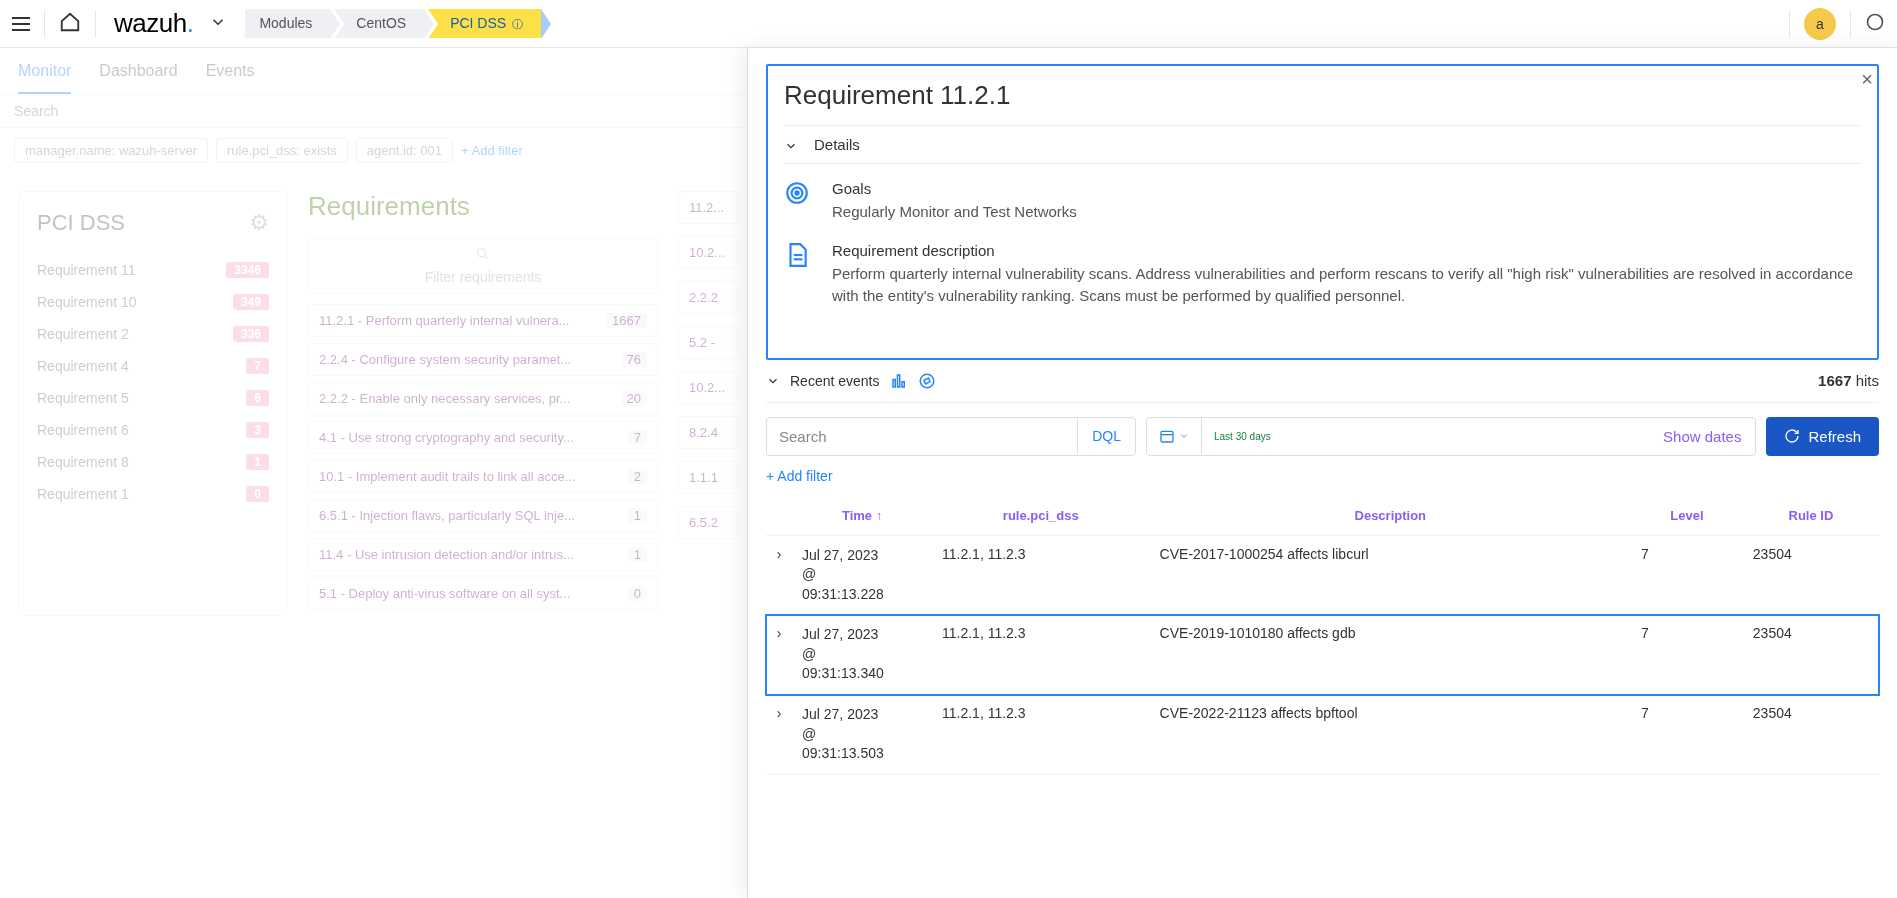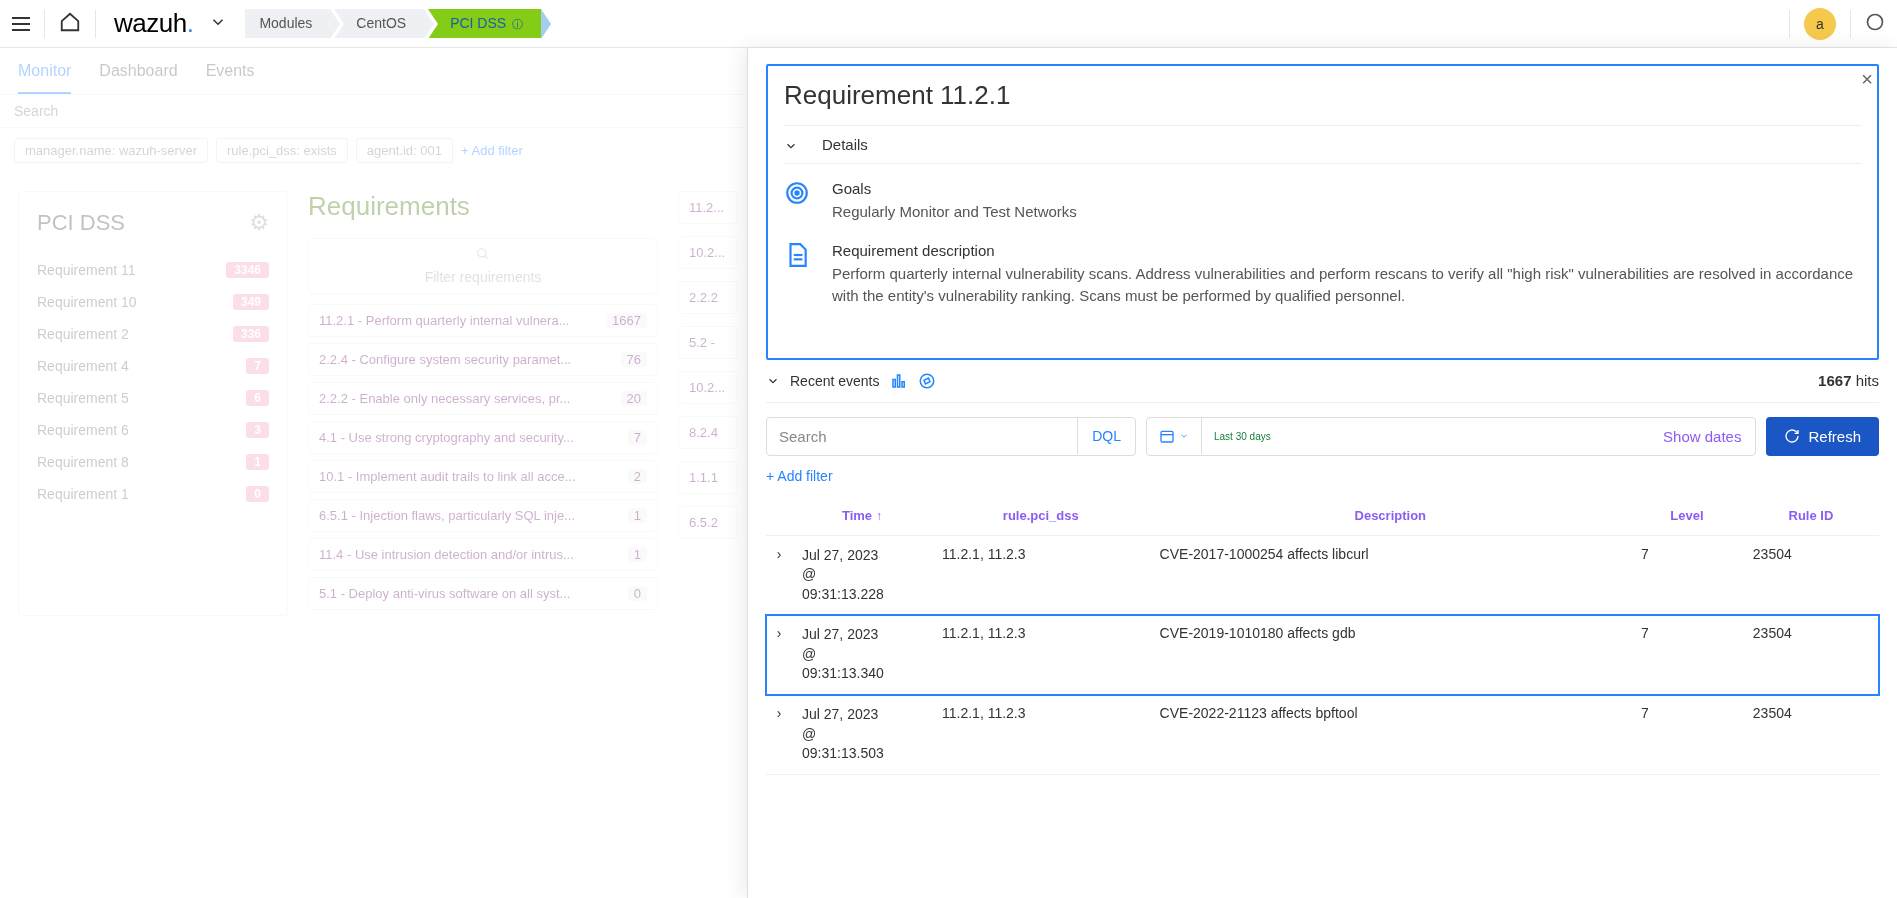--- a/index.html
+++ b/index.html
@@ -11,21 +11,21 @@
 .hamburger span { height: 2px; background: #333; }
 .vsep { width: 1px; height: 28px; background: #e6e6e6; margin: 0 4px;}
 .home-icon svg { width: 22px; height: 22px; }
 .logo { font-size: 26px; font-weight: 500; letter-spacing: -0.5px; color: #000; margin-left: 4px;}
 .logo .dot { color: #3b82f6; }
 .chevron-down { margin-left: 6px; }
 .chevron-down svg { width: 18px; height: 18px; }
 
 .breadcrumbs { display: flex; margin-left: 8px; }
 .crumb { position: relative; padding: 6px 18px 6px 22px; background: #eef0f3; color: #555; font-size: 14px; margin-right: 4px; }
-.crumb.active { background: #84cc16; color: #1a5da8; }
+.crumb.active { background: #fde047; color: #1a5da8; }
 .crumb::before { content: ""; position: absolute; left: 0; top:0; border-top: 15px solid transparent; border-bottom: 15px solid transparent; border-left: 10px solid #fff; }
 .crumb:first-child::before { display: none; }
 .crumb:first-child { padding-left: 14px; }
 .crumb::after { content: ""; position: absolute; right: -10px; top:0; border-top: 15px solid transparent; border-bottom: 15px solid transparent; border-left: 10px solid #eef0f3; z-index: 1;}
 .crumb.active::after { border-left-color: #a5cdf2; }
 .crumb .info-icon { font-size: 11px; margin-left:2px;}
 
 .topbar-right { margin-left: auto; display: flex; align-items: center; gap: 10px; }
 .avatar { width: 32px; height: 32px; border-radius: 50%; background: #f5c94c; display: flex; align-items: center; justify-content: center; font-weight: 500; }
 
@@ -55,21 +55,21 @@
 .req-row .count { background: #f1f3f5; padding: 0 6px; border-radius: 3px; }
 .sub-col { display:flex; flex-direction:column; gap:6px;}
 .sub-col .req-row { width: 60px; }
 
 
 .flyout { position: absolute; top: 48px; right: 0; width: 1150px; height: calc(100% - 48px); background: #fff; border-left: 1px solid #ddd; box-shadow: -4px 0 20px rgba(0,0,0,.08); overflow-y: auto; }
 .flyout-inner { padding: 16px 18px; }
 .highlight-box { border: 2px solid #2684ff; border-radius: 2px; padding: 14px 16px 16px 16px; position: relative; }
 .close-x { position: absolute; top: 2px; right: 4px; font-size: 20px; color: #666; cursor: pointer; }
 .flyout h1 { font-size: 26px; font-weight: 400; margin-bottom: 14px; }
-.accordion-header { display: flex; align-items: flex-end; gap: 24px; padding: 10px 0; border-top: 1px solid #eee; border-bottom: 1px solid #eee; font-size: 15px; }
+.accordion-header { display: flex; align-items: flex-end; gap: 16px; padding: 10px 0; border-top: 1px solid #eee; border-bottom: 1px solid #eee; font-size: 15px; }
 .details-body { padding: 16px 0; }
 .detail-row { display: flex; gap: 18px; margin-bottom: 18px; align-items: flex-start;}
 .detail-row .icon { width: 30px; color: #2684ff; flex-shrink:0;}
 .detail-row .label { font-weight: 500; margin-bottom: 4px; font-size: 15px;}
 .detail-row .value { color: #555; font-size: 15px; line-height: 1.5;}
 
 .recent-header { display: flex; align-items: center; padding: 12px 0; gap: 10px; border-bottom: 1px solid #eee; }
 .recent-header .hits { margin-left: auto; font-size: 15px;}
 .recent-header .hits strong { font-weight: 700; }
 .action-icon { color: #2684ff; width: 18px; height: 18px; }

